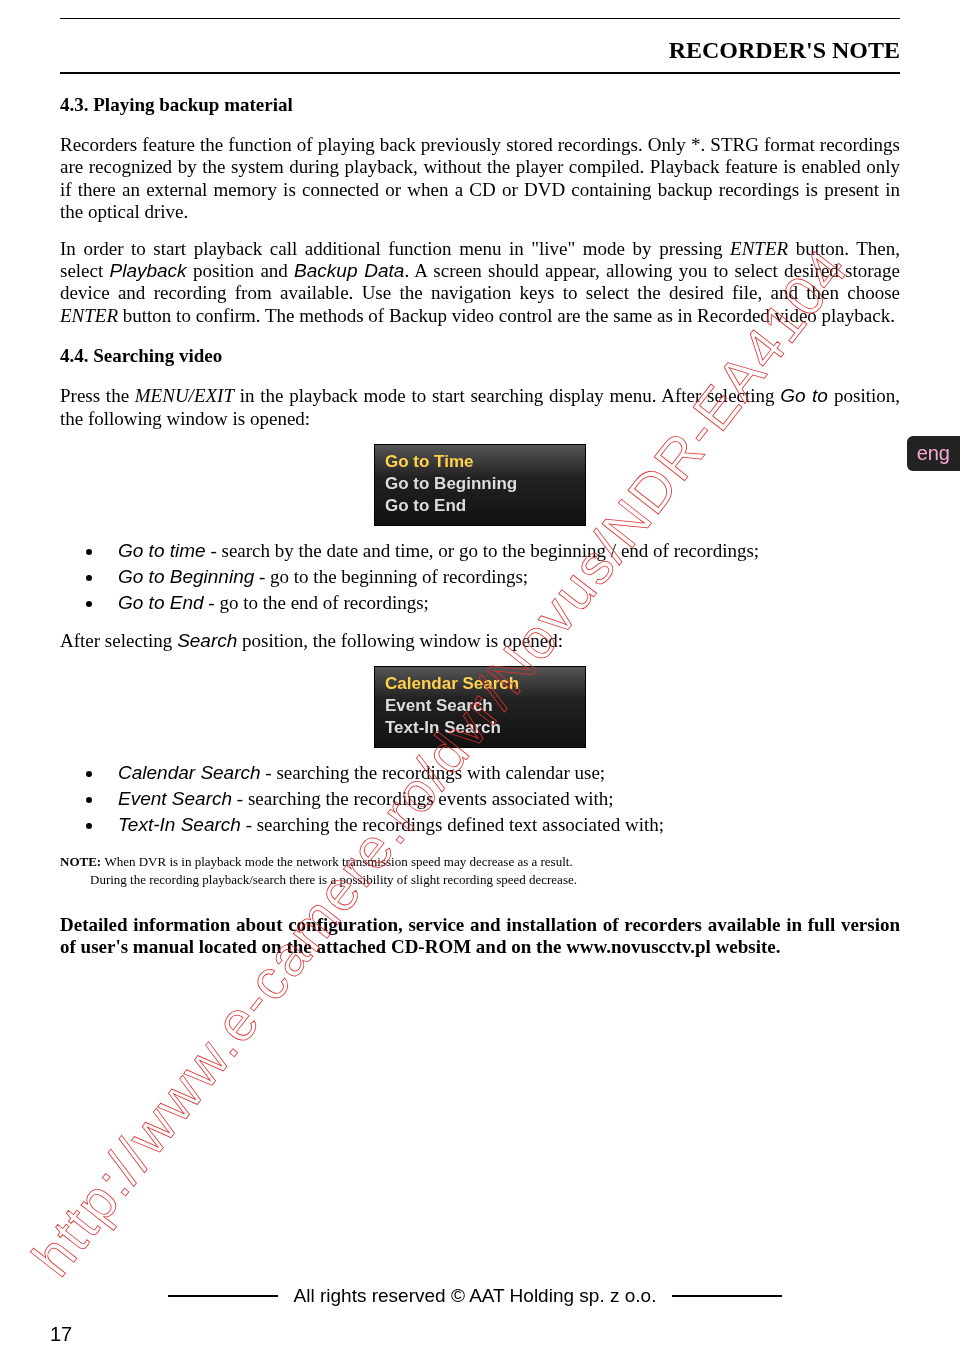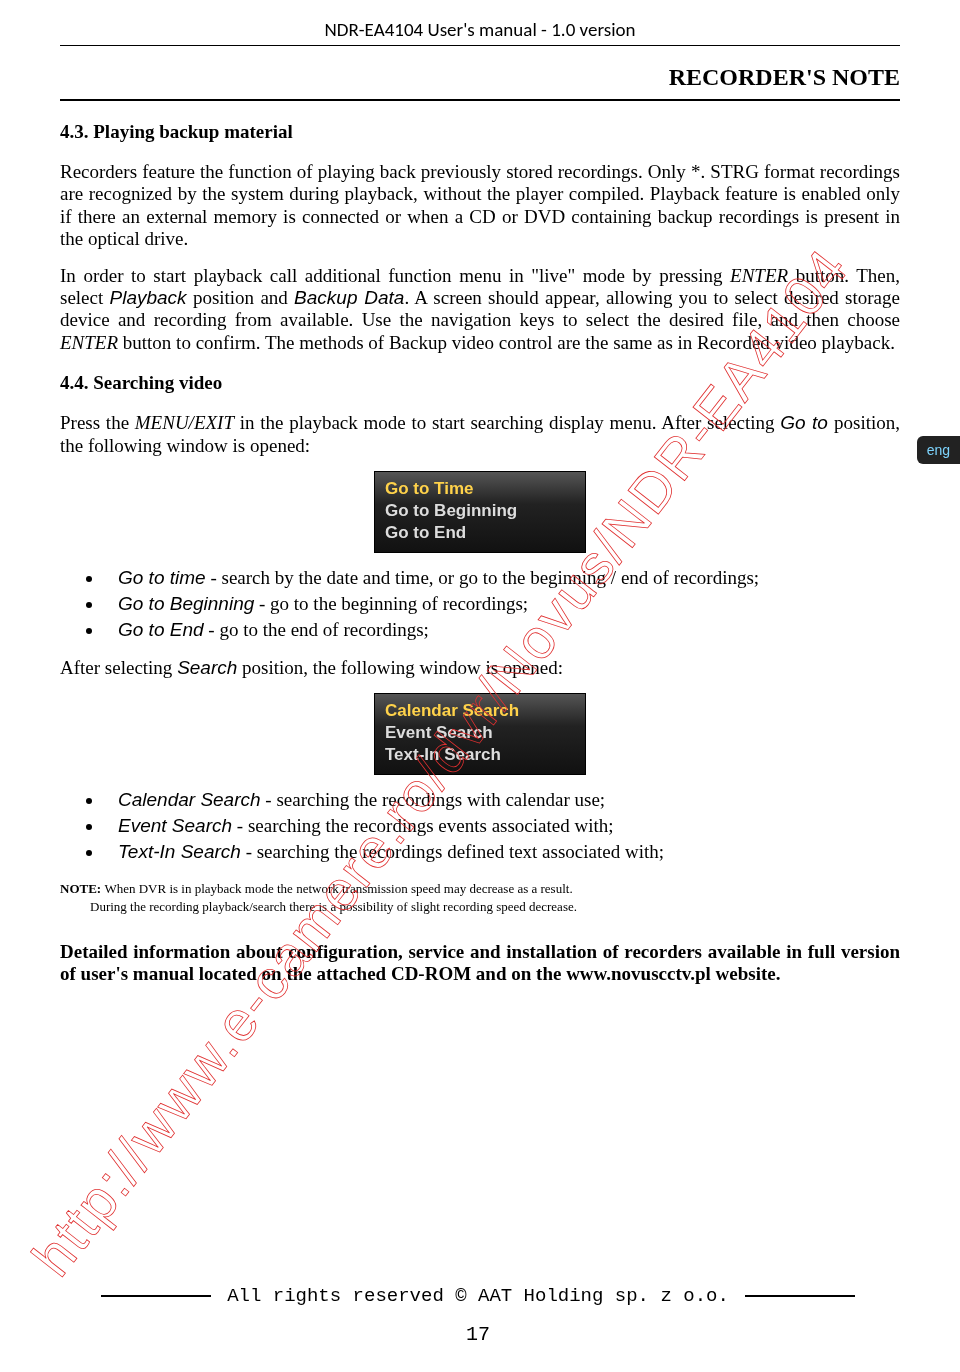--- a/index.html
+++ b/index.html
@@ -14,40 +14,39 @@
   .ital-sf{font-style:italic;font-family:Liberation Sans, sans-serif}
   .bold{font-weight:bold}
   .menu-img{width:212px;margin:6px auto 14px auto;background:linear-gradient(#555,#222 40%,#111);border:1px solid #000;padding:6px 10px 8px 10px;box-sizing:border-box}
   .menu-img .mi-row{font-family:Arial,Helvetica,sans-serif;font-size:17px;color:#ddd;font-weight:bold;padding:1px 0}
   .menu-img .mi-row.sel{color:#ffd24a}
   ul.bul{margin:2px 0 16px 0;padding-left:44px;font-size:19px}
   ul.bul li{margin:4px 0 4px 0;padding-left:14px}
   .note{font-size:13px;margin:18px 0 24px 0;text-align:justify}
   .note .ind{display:block;margin-left:30px;margin-top:2px}
   .closing{font-size:19px;font-weight:bold;text-align:justify;margin-top:26px}
-  .footer-wrap{position:absolute;left:56px;right:60px;bottom:26px;text-align:center;font-family:Liberation Mono, monospace;font-size:19px}
+  .footer-wrap{position:absolute;left:50px;right:60px;bottom:26px;text-align:left;font-family:Liberation Sans, sans-serif;font-size:19px}
   .footer-rule{display:flex;align-items:center;gap:16px;justify-content:center;margin-bottom:4px}
   .footer-rule .line{height:2px;background:#000;width:110px}
   .pagenum{font-size:20px;margin-top:16px}
-  .tab-badge{position:absolute;right:0;top:436px;background:#222;color:#7dd3fc;font-family:Arial,sans-serif;font-size:14px;padding:6px 10px;border-radius:6px 0 0 6px}
+  .tab-badge{position:absolute;right:0;top:436px;background:#222;color:#f9a8d4;font-family:Arial,sans-serif;font-size:20px;padding:6px 10px;border-radius:6px 0 0 6px}
   .wm{position:absolute;inset:0;pointer-events:none;overflow:hidden}
   .wm svg{position:absolute;left:-80px;right:0;top:0;width:1040px;height:1372px}
 </style>
 </head>
 <body>
 
 <div class="page">
 
   <div class="wm">
     <svg viewBox="0 0 1040 1372">
       <text x="140" y="1280" transform="rotate(-52 140 1280)" font-family="Arial" font-size="56" fill="none" stroke="#e03030" stroke-width="0.8" letter-spacing="2">http://www.e-camere.ro/dvr/Novus/NDR-EA4104</text>
     </svg>
   </div>
 
-  <div class="doc-header">NDR-EA4104 User's manual - 1.0 version</div>
   <hr class="doc-header-rule">
 
   <div class="section-title">RECORDER'S NOTE</div>
   <hr class="double-rule">
 
   <div class="h-sub">4.3.    Playing backup material</div>
 
   <p class="body-text">Recorders feature the function of playing back previously stored recordings. Only *. STRG format recordings are recognized by the system during playback, without the player compiled. Playback feature is enabled only if there an external memory is connected or when a CD or DVD containing backup recordings is present in the optical drive.</p>
 
   <p class="body-text">

